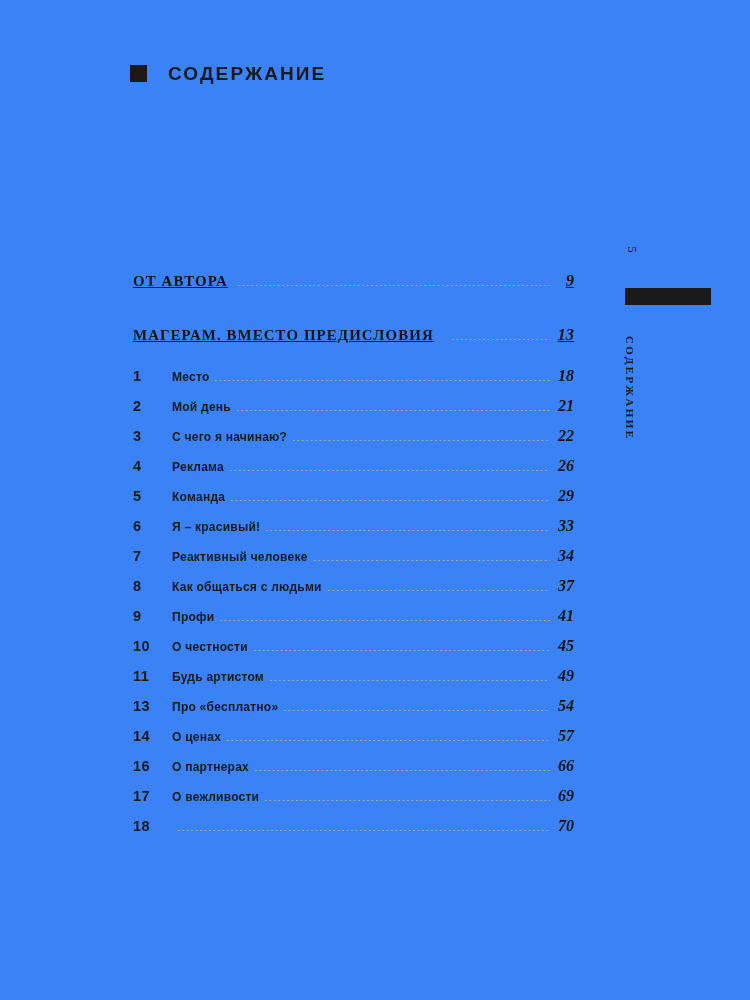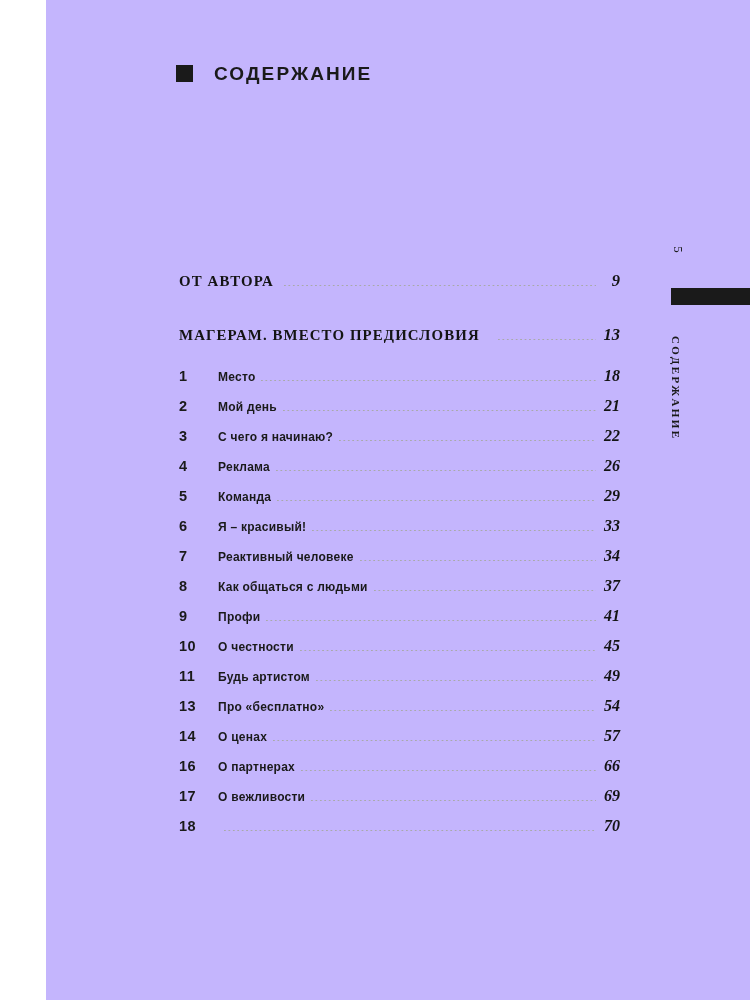--- a/index.html
+++ b/index.html
@@ -14,22 +14,21 @@
     position: relative;
     overflow: hidden;
     font-family: "Liberation Sans", sans-serif;
     color: #1a1a1a;
     -webkit-font-smoothing: antialiased;
   }
 
   .page {
     position: absolute;
     inset: 0;
-    background: #c4b5fd;
-    margin-left: 46px;
+    background: #3b82f6;
   }
 
   
   .header {
     position: absolute;
     left: 130px;
     top: 64px;
     display: flex;
     align-items: center;
     gap: 21px;
@@ -60,20 +59,21 @@
 
   .row {
     display: flex;
     align-items: baseline;
     width: 100%;
   }
 
   
   .row-section {
     margin-bottom: 0;
+    text-decoration: underline;
   }
   .row-section .row-title {
     font-family: "Liberation Serif", serif;
     font-weight: 700;
     font-size: 15.5px;
     letter-spacing: 1.15px;
     color: #141414;
     white-space: nowrap;
     transform: scaleX(0.96);
     transform-origin: left center;

